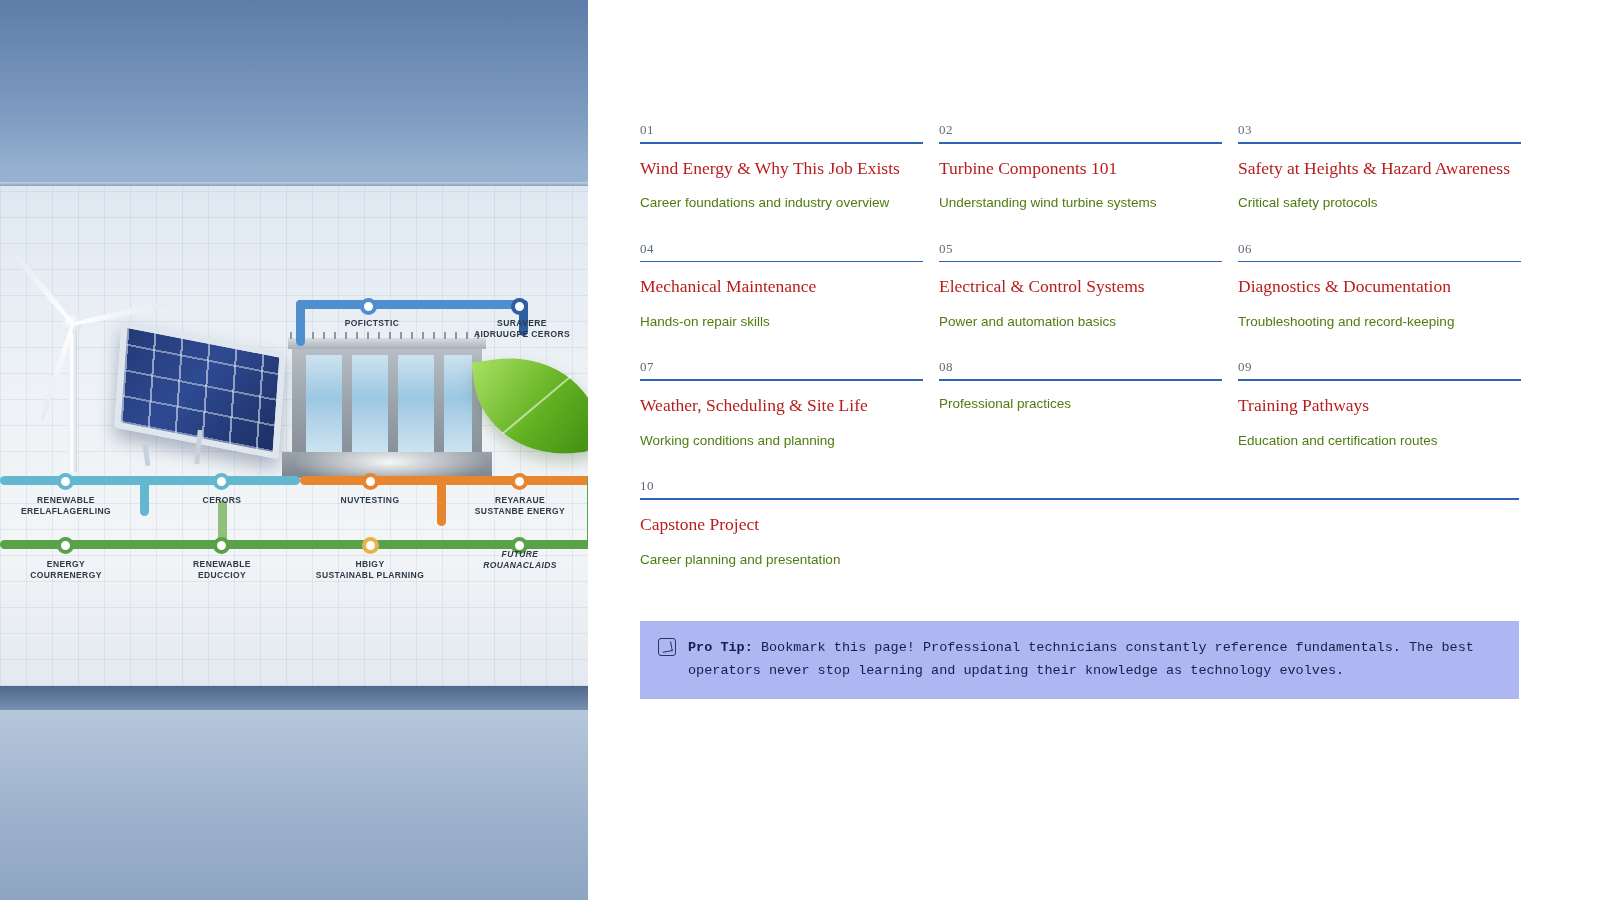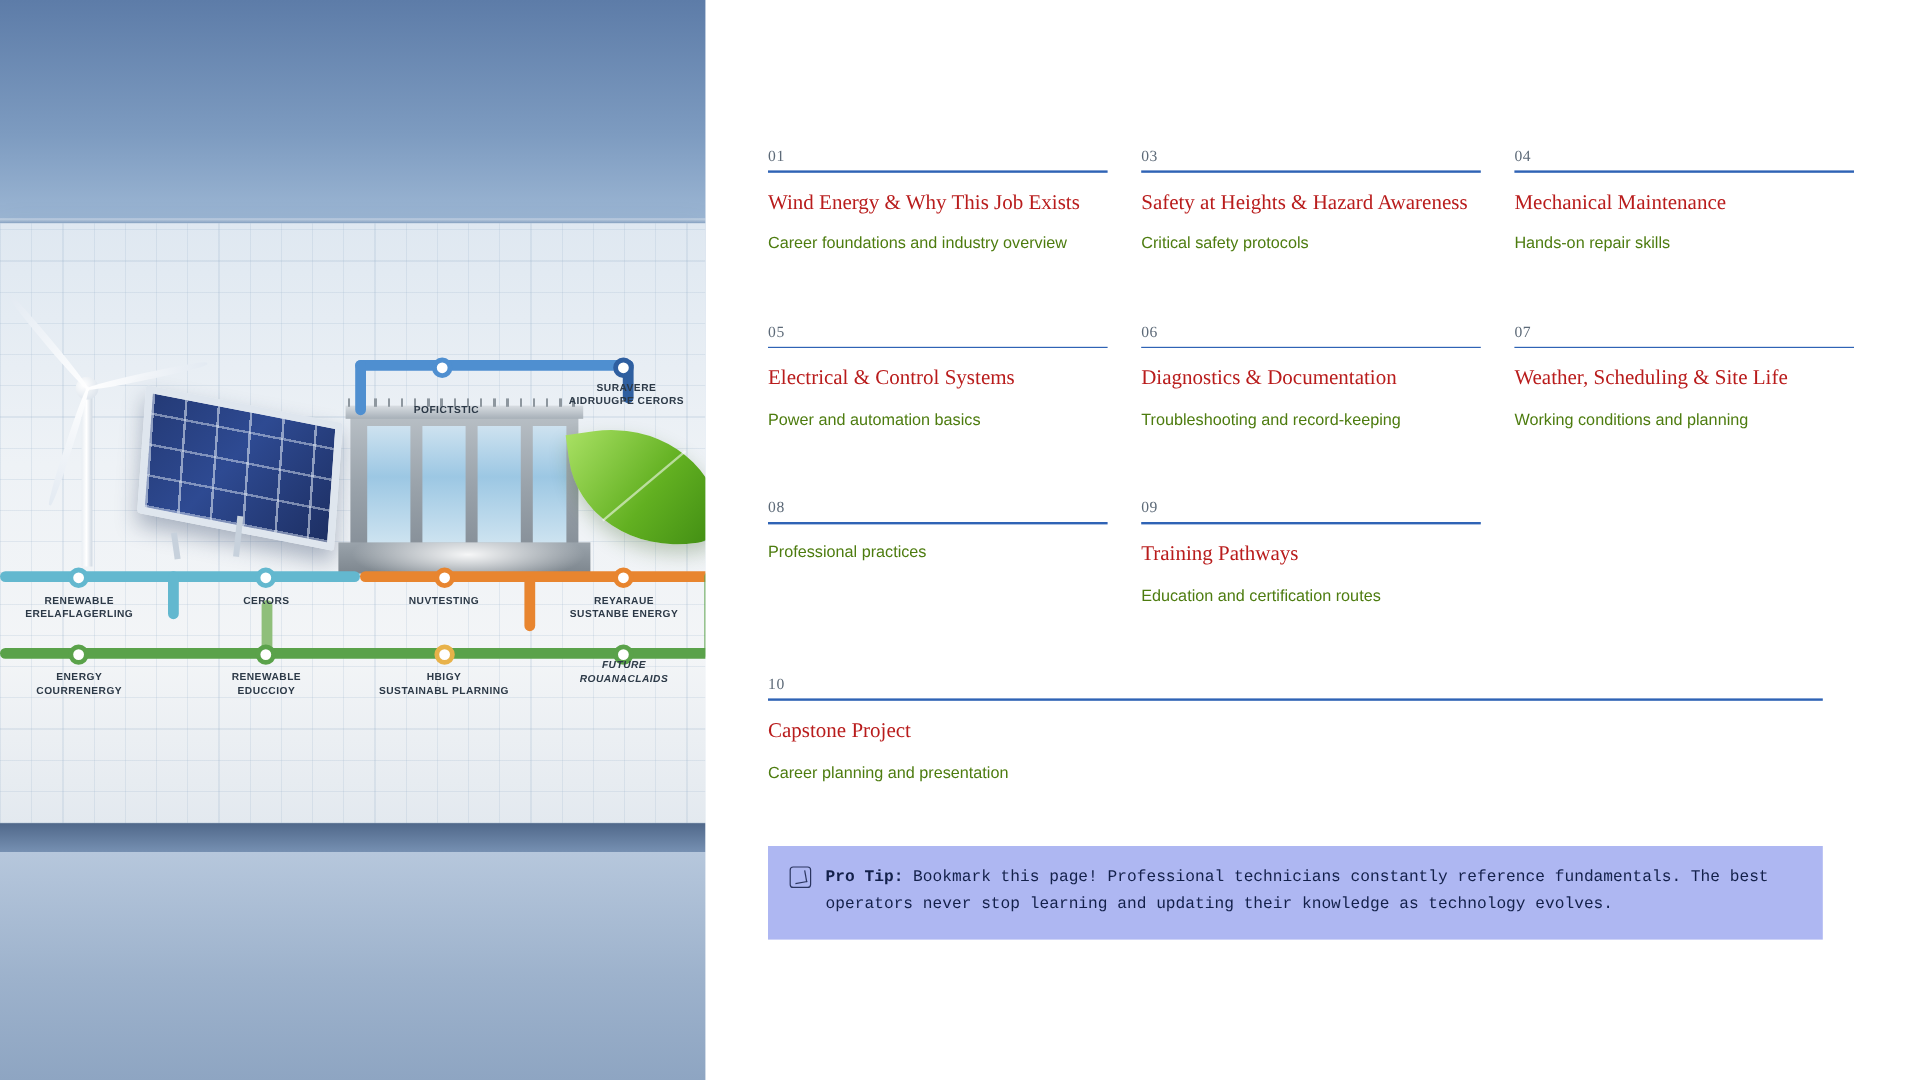--- a/index.html
+++ b/index.html
@@ -176,21 +176,20 @@
     color: #16375e;
     letter-spacing: .2px;
     margin: 0 0 40px 0;
     font-weight: normal;
   }
   .grid {
     display: grid;
     grid-template-columns: repeat(3, 1fr);
     column-gap: 16px;
     row-gap: 0px;
-    gap: 28px;
   }
   .item { padding-bottom: 28px; }
   .item-num {
     font-family: "Liberation Serif", serif;
     font-size: 13px;
     color: #5d6a78;
     padding-bottom: 4px;
     letter-spacing: .5px;
   }
   .item-rule {
@@ -290,21 +289,21 @@
     <div class="node" style="left:511px; top:298px; border:4px solid #2f5fa0;"></div>
     <div class="node" style="left:57px;  top:473px; border:4px solid #63b8cf;"></div>
     <div class="node" style="left:213px; top:473px; border:4px solid #63b8cf;"></div>
     <div class="node" style="left:362px; top:473px; border:4px solid #e8852f;"></div>
     <div class="node" style="left:511px; top:473px; border:4px solid #e8852f;"></div>
     <div class="node" style="left:57px;  top:537px; border:4px solid #5aa24a;"></div>
     <div class="node" style="left:213px; top:537px; border:4px solid #5aa24a;"></div>
     <div class="node" style="left:362px; top:537px; border:4px solid #e8b24a;"></div>
     <div class="node" style="left:511px; top:537px; border:4px solid #5aa24a;"></div>
 
-    <div class="lbl" style="left:312px; top:336px;">POFICTSTIC</div>
+    <div class="lbl" style="left:312px; top:318px;">POFICTSTIC</div>
     <div class="lbl" style="left:462px; top:318px; white-space:pre-line;">SURAVERE
 AIDRUUGPE CERORS</div>
     <div class="lbl" style="left:6px;   top:495px; white-space:pre-line;">RENEWABLE
 ERELAFLAGERLING</div>
     <div class="lbl" style="left:162px; top:495px;">CERORS</div>
     <div class="lbl" style="left:310px; top:495px;">NUVTESTING</div>
     <div class="lbl" style="left:460px; top:495px; white-space:pre-line;">REYARAUE
 SUSTANBE ENERGY</div>
     <div class="lbl" style="left:6px;   top:559px; white-space:pre-line;">ENERGY
 COURRENERGY</div>
@@ -320,20 +319,26 @@
 
     <div class="grid">
 
       <div class="item">
         <div class="item-num">01</div>
         <div class="item-rule"></div>
         <div class="item-title">Wind Energy &amp; Why This Job Exists</div>
         <div class="item-desc">Career foundations and industry overview</div>
       </div>
 
+      <div class="item">
+        <div class="item-num">02</div>
+        <div class="item-rule"></div>
+        <div class="item-title">Turbine Components 101</div>
+        <div class="item-desc">Understanding wind turbine systems</div>
+      </div>
 
       <div class="item">
         <div class="item-num">03</div>
         <div class="item-rule"></div>
         <div class="item-title">Safety at Heights &amp; Hazard Awareness</div>
         <div class="item-desc">Critical safety protocols</div>
       </div>
 
       <div class="item">
         <div class="item-num">04</div>

